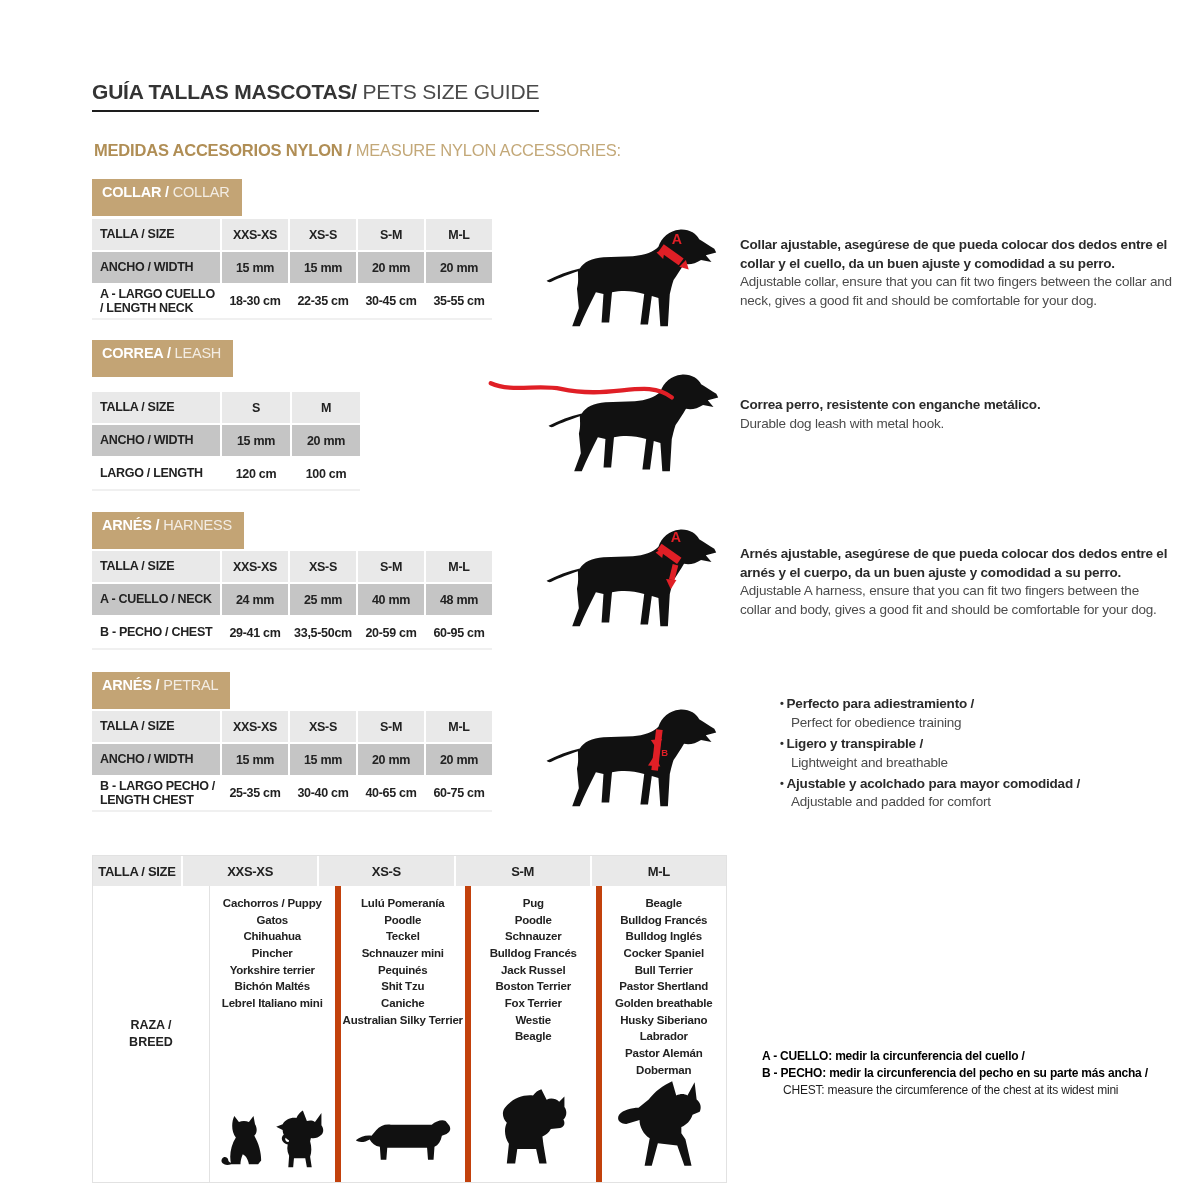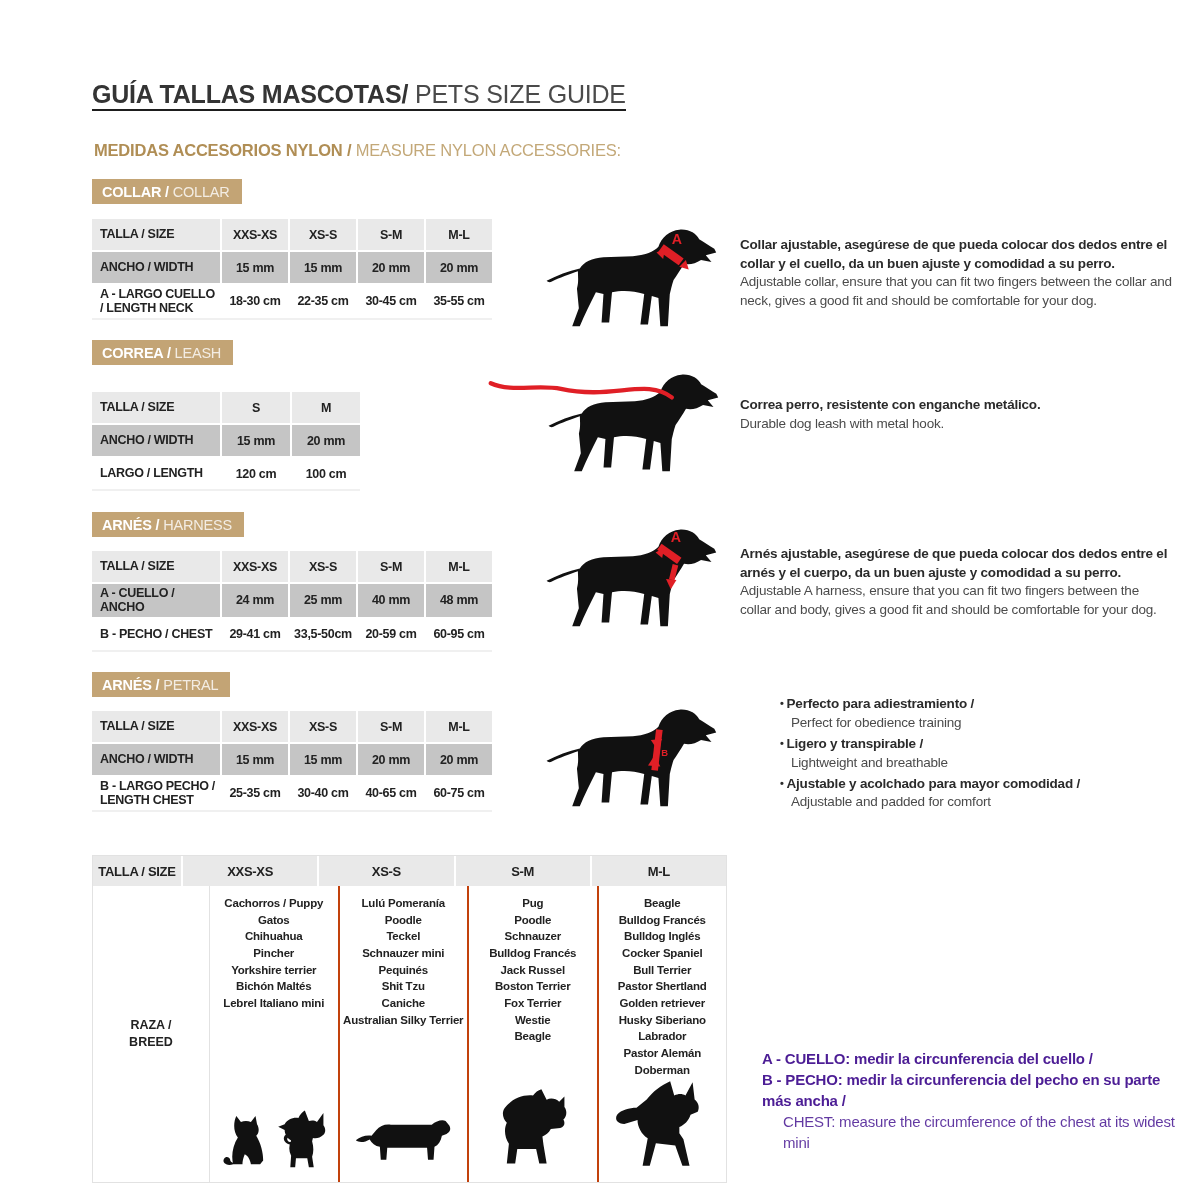--- a/index.html
+++ b/index.html
@@ -1,30 +1,30 @@
 <!DOCTYPE html>
 <html><head>
 <meta charset="utf-8">
 <style>
   html,body{margin:0;padding:0;background:#ffffff;}
   .page{position:relative;width:1200px;height:1200px;background:#fff;overflow:hidden;
         font-family:"Liberation Sans","DejaVu Sans",sans-serif;color:#2a2a2a;}
   .abs{position:absolute;}
 
   
-  .title{font-size:25px;letter-spacing:-0.2px;border-bottom:2px solid #1d1d1d;display:inline-block;}
+  .title{font-size:21px;letter-spacing:-0.2px;border-bottom:2px solid #1d1d1d;padding-bottom:6px;display:inline-block;}
   .title .es{font-weight:700;color:#343434;}
   .title .en{font-weight:400;color:#4a4a4a;}
 
   .subtitle{font-size:16.5px;letter-spacing:-0.2px;}
   .subtitle .es{font-weight:700;color:#b08e55;}
   .subtitle .en{font-weight:400;color:#c3a878;}
 
   
-  .badge{display:inline-block;background:#c3a475;color:#fff;font-size:14.5px;padding:5px 12px 4px 10px;letter-spacing:-0.2px;}
+  .badge{display:inline-block;background:#c3a475;color:#fff;font-size:14.5px;padding:5px 12px 16px 10px;letter-spacing:-0.2px;}
   .badge .es{font-weight:700;}
   .badge .en{font-weight:400;opacity:.8;}
 
   
   .tbl{display:flex;flex-direction:column;gap:2px;border-bottom:2px solid #f0f0f0;}
   .tbl.w400{width:400px;} .tbl.w268{width:268px;}
   .t-row{display:flex;gap:2px;}
   .t-cell{flex:1;display:flex;align-items:center;justify-content:center;text-align:center;
           min-height:27px;font-size:12.5px;font-weight:700;letter-spacing:-0.3px;color:#222;padding:2px 2px;}
   .t-label{flex:0 0 118px;justify-content:flex-start;text-align:left;padding-left:8px;line-height:1.15;}
@@ -50,28 +50,28 @@
   
   .breedtbl{width:633px;border:1px solid #e2e2e2;}
   .b-header{display:flex;gap:2px;background:#fff;}
   .b-hcell{background:#e9e9e9;min-height:30px;display:flex;align-items:center;justify-content:center;
            font-size:13px;font-weight:700;letter-spacing:-0.3px;color:#222;}
   .b-hcell.lab{flex:0 0 88px;}
   .b-hcell.col{flex:1;}
   .b-body{display:flex;min-height:292px;}
   .b-rowlabel{flex:0 0 88px;border-right:1px solid #e2e2e2;display:flex;align-items:center;justify-content:center;
               text-align:center;font-size:12.5px;font-weight:700;line-height:1.4;color:#222;padding:0 14px;}
-  .b-col{flex:1;border-right:2px solid #c2410c;display:flex;flex-direction:column;justify-content:space-between;}
+  .b-col{flex:1;border-right:6px solid #c2410c;display:flex;flex-direction:column;justify-content:space-between;}
   .b-col:last-child{border-right:none;}
   .b-breeds{padding-top:9px;text-align:center;font-size:11.5px;font-weight:700;line-height:1.45;color:#222;letter-spacing:-0.2px;}
   .b-icons{display:flex;align-items:flex-end;justify-content:center;gap:6px;padding-bottom:10px;}
   .b-icons svg{fill:#111;}
 
   
-  .notes{width:430px;font-size:15px;line-height:1.4;letter-spacing:-0.2px;color:#4c1d95;}
+  .notes{width:430px;font-size:12px;line-height:1.4;letter-spacing:-0.2px;color:#000000;}
   .note-es{font-weight:700;}
   .note-en{font-weight:400;padding-left:21px;opacity:.88;margin-bottom:3px;}
 </style>
 </head>
 <body>
 
 <div class="page">
 
   <svg width="0" height="0" style="position:absolute">
     <defs>
@@ -160,21 +160,21 @@
   </div>
   <div class="abs tbl w400" style="left:92px;top:551px;">
       <div class="t-row shade-light">
         <div class="t-cell t-label">TALLA / SIZE</div>
         <div class="t-cell">XXS-XS</div>
         <div class="t-cell">XS-S</div>
         <div class="t-cell">S-M</div>
         <div class="t-cell">M-L</div>
       </div>
       <div class="t-row shade-mid">
-        <div class="t-cell t-label">A - CUELLO / ANCHO</div>
+        <div class="t-cell t-label">A - CUELLO / NECK</div>
         <div class="t-cell">24 mm</div>
         <div class="t-cell">25 mm</div>
         <div class="t-cell">40 mm</div>
         <div class="t-cell">48 mm</div>
       </div>
       <div class="t-row shade-none">
         <div class="t-cell t-label">B - PECHO / CHEST</div>
         <div class="t-cell">29-41 cm</div>
         <div class="t-cell">33,5-50cm</div>
         <div class="t-cell">20-59 cm</div>
@@ -301,21 +301,21 @@
           </div>
         </div>
       <div class="b-col">
           <div class="b-breeds">
             <div>Beagle</div>
             <div>Bulldog Francés</div>
             <div>Bulldog Inglés</div>
             <div>Cocker Spaniel</div>
             <div>Bull Terrier</div>
             <div>Pastor Shertland</div>
-            <div>Golden retriever</div>
+            <div>Golden breathable</div>
             <div>Husky Siberiano</div>
             <div>Labrador</div>
             <div>Pastor Alemán</div>
             <div>Doberman</div>
           </div>
           <div class="b-icons">
             <svg viewBox="0 0 100 92" width="102" height="94">
       <path d="M58 3 L62 17 C66 15 70 15 73 17 L80 4 L82 21 C86 24 87 29 85 33 L78 36 C76 42 72 46 67 48 L67 54 L71 60 L77 86 L70 86 L63 66 L44 64 L38 86 L31 86 L36 59 C30 55 26 48 26 41 L13 45 C7 45 3 41 6 36 C10 31 18 29 25 29 L35 21 C41 13 49 7 58 3 Z"></path>
     </svg>
           </div>

